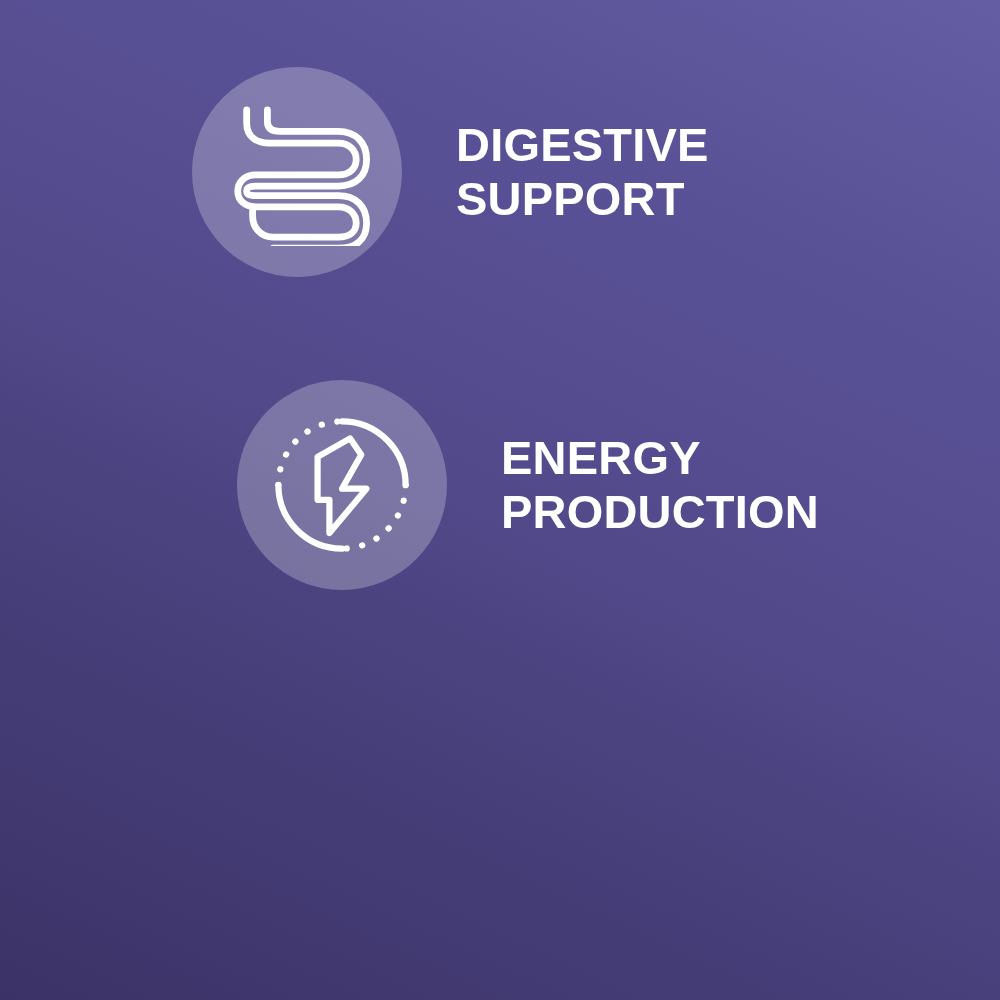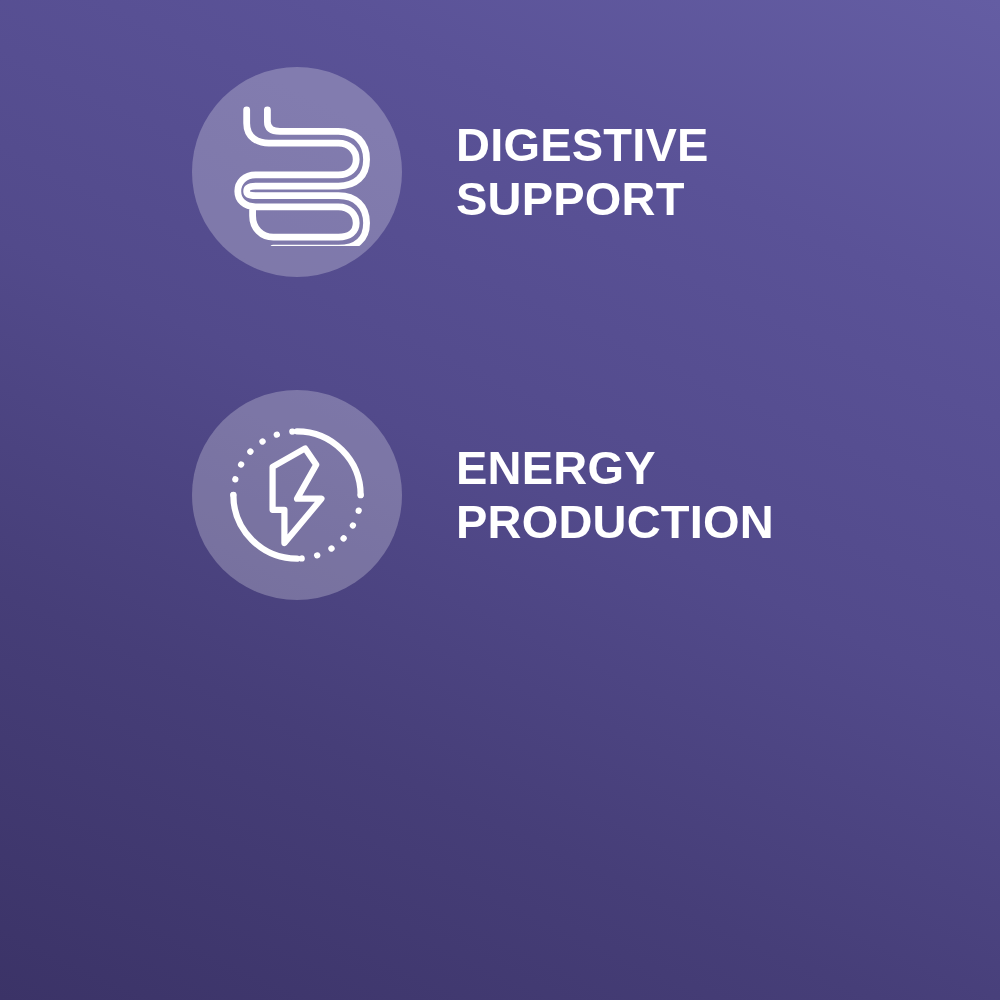--- a/index.html
+++ b/index.html
@@ -23,21 +23,21 @@
   }
   .benefit-row {
     position: absolute;
     left: 0;
     width: 896px;
     height: 210px;
     display: flex;
     align-items: center;
   }
   .row-0 { top: 67px; }
-  .row-1 { top: 390px; }
+  .row-1 { top: 380px; margin-left: 45px; }
   .row-2 { top: 727px; }
 
   .icon-badge {
     position: absolute;
     left: 192px;
     top: 0;
     width: 210px;
     height: 210px;
     border-radius: 50%;
     background: rgba(255,255,255,0.25);

